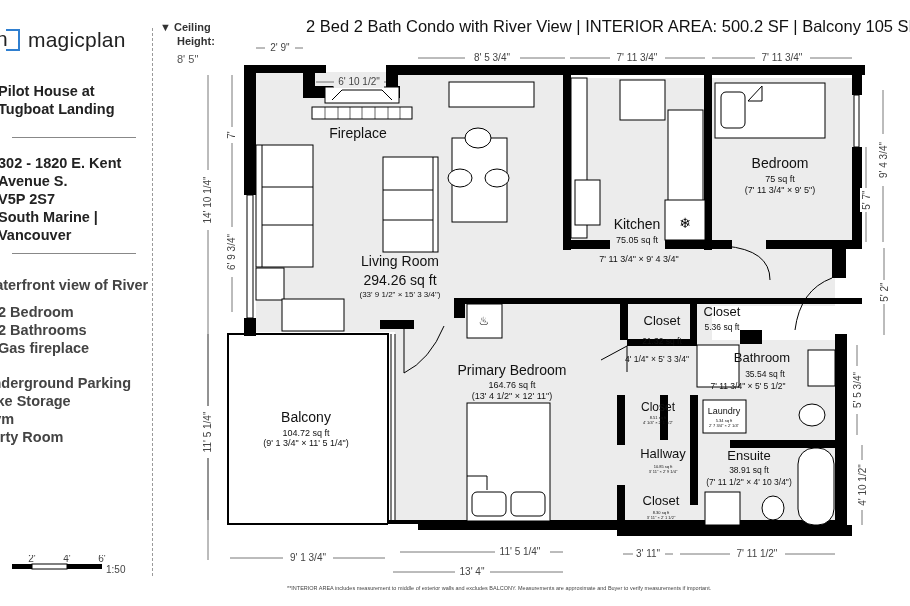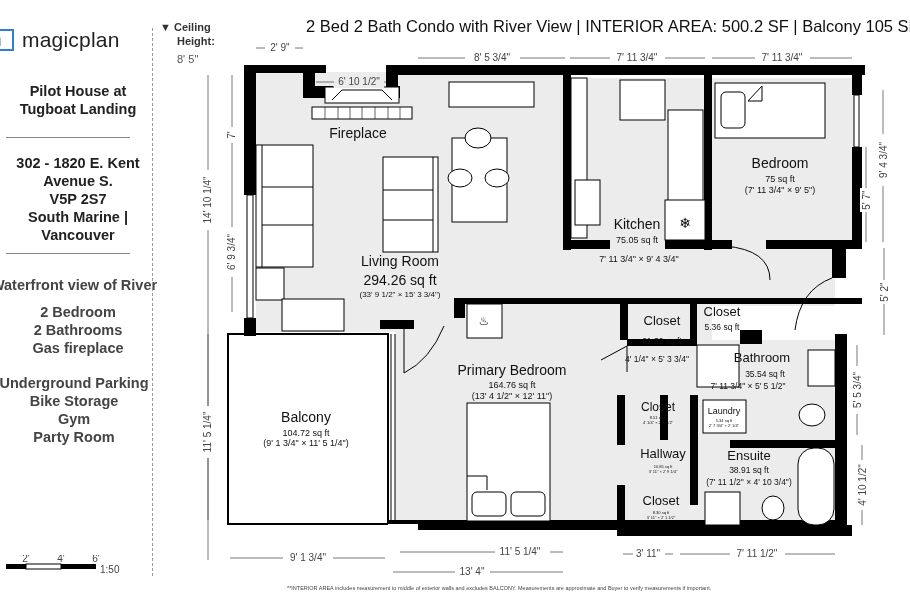--- a/index.html
+++ b/index.html
@@ -1,18 +1,18 @@
 <!DOCTYPE html>
 <html><head>
 <meta charset="utf-8">
 <style>
   html, body { margin:0; padding:0; background:#ffffff; }
   body { width:910px; height:606px; position:relative; overflow:hidden;
          font-family:"Liberation Sans", sans-serif; color:#222; }
-  .sidebar { position:absolute; left:6px; top:0; width:152px; height:486px; text-align:center; }
+  .sidebar { position:absolute; left:12px; top:0; width:152px; height:486px; text-align:left; }
   .sidebar-divider { position:absolute; left:152px; top:28px; height:548px; border-left:1px dashed #9a9a9a; }
   .logo { position:absolute; left:-6px; top:28px; display:flex; align-items:center; gap:4px; }
   .logo-mark { width:14px; height:22px; border:2.5px solid #2f7fd0; border-left:none; box-sizing:border-box; position:relative; }
   .logo-mark::before { content:"n"; position:absolute; left:-10px; top:-4px; font-size:21px; color:#222; font-family:"Liberation Sans", sans-serif; }
   .logo-text { font-size:21px; color:#222; letter-spacing:0.2px; margin-left:4px; }
   .block { position:absolute; left:-14px; width:172px; font-weight:bold; font-size:14.5px; line-height:18px; color:#222; }
   .hr { position:absolute; left:0; width:124px; border-top:1px solid #888; }
   .amen { position:absolute; left:-14px; width:172px; font-weight:bold; font-size:14.5px; line-height:18px; color:#444; }
   .scale { position:absolute; left:0; top:555px; }
   .header-title { position:absolute; left:306px; top:17px; font-size:16.5px; color:#111; white-space:nowrap; }

